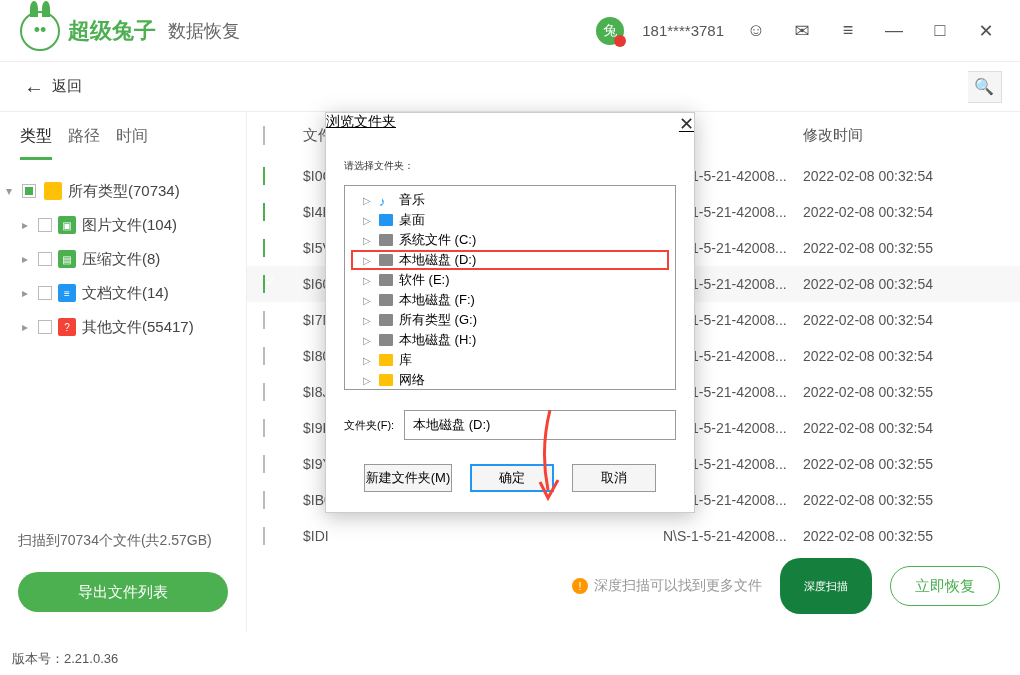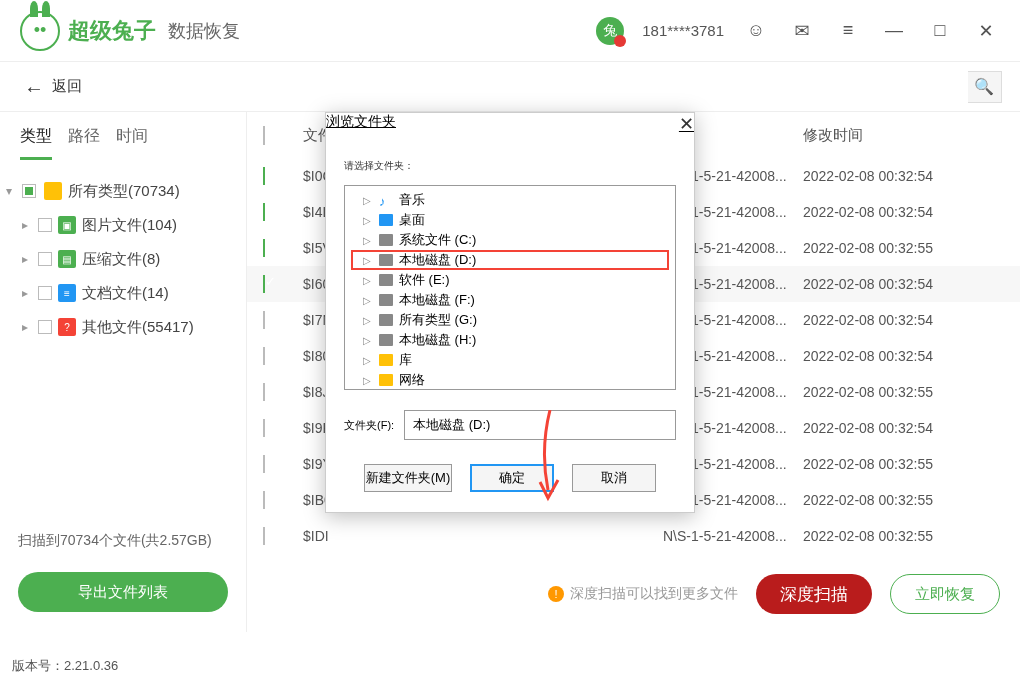--- a/index.html
+++ b/index.html
@@ -62,25 +62,25 @@
 .rchk { width:16px; height:16px; border:1px solid #bbb; position:relative;}
 .rchk.on{ background:#4CAF50; border-color:#4CAF50;}
 .rchk.on::after{ content:"✓"; color:#fff; position:absolute; top:-2px; left:1px; font-size:13px;}
 .row .col-name{ overflow:hidden; white-space:nowrap; text-overflow:ellipsis;}
 .row .col-path{ overflow:hidden; white-space:nowrap; text-overflow:ellipsis;}
 
 
 .bottom-bar { position:absolute; bottom:18px; right:20px; display:flex; align-items:center; gap:18px;}
 .tip { display:flex; align-items:center; gap:6px; color:#999; font-size:14px;}
 .tip-ic{ width:16px;height:16px; background:#FF9800; border-radius:50%; color:#fff; display:flex;align-items:center;justify-content:center; font-size:11px;}
-.deep-btn{ height:40px; padding:0 24px; border:none; border-radius:20px; background:#b91c1c; color:#fff; font-size:17px; cursor:pointer;}
+.deep-btn{ height:56px; padding:0 24px; border:none; border-radius:20px; background:#15803d; color:#fff; font-size:11px; cursor:pointer;}
 .restore-btn{ height:40px; padding:0 24px; border:1px solid #4CAF50; border-radius:20px; background:#fff; color:#4CAF50; font-size:15px; cursor:pointer;}
 
 
-.version { position:absolute; bottom:0; left:12px; color:#555; font-size:13px;}
+.version { position:absolute; bottom:7px; left:12px; color:#555; font-size:13px;}
 
 
 .dialog { position:absolute; left:325px; top:112px; width:370px; background:#fff; border:1px solid #ccc; box-shadow:0 4px 20px rgba(0,0,0,0.25); z-index:100;}
 .dlg-title { display:flex; height:38px; padding:0 0; font-size:14px;text-decoration:underline;}
 .dlg-close { margin-left:auto; font-size:18px; cursor:pointer; color:#333;}
 .dlg-body { padding: 8px 18px 14px;}
 .dlg-label { font-size:10px; color:#333; margin-bottom:12px;}
 .dlg-tree { border:1px solid #999; height:205px; overflow-y:auto; padding:4px 6px; font-size:13px;}
 .dlg-row{ display:flex; align-items:center; height:20px; gap:6px; cursor:pointer; padding-left:12px;}
 .dlg-arrow{ color:#888; font-size:10px; width:10px;}

